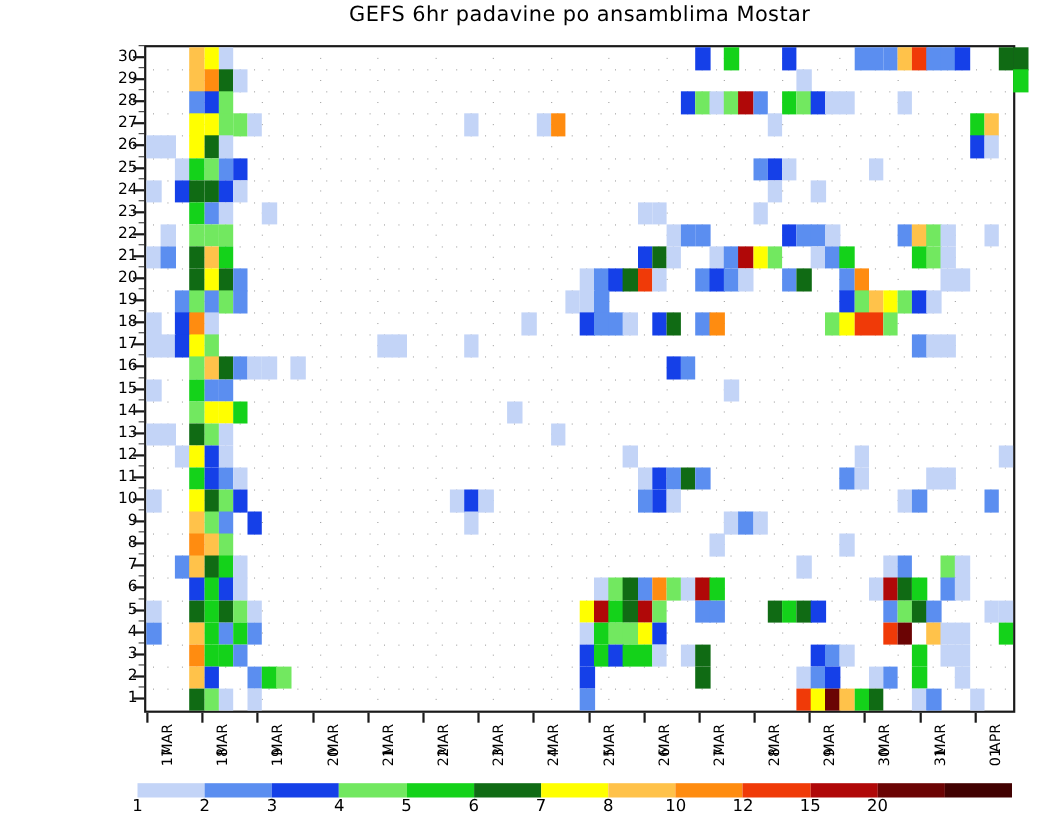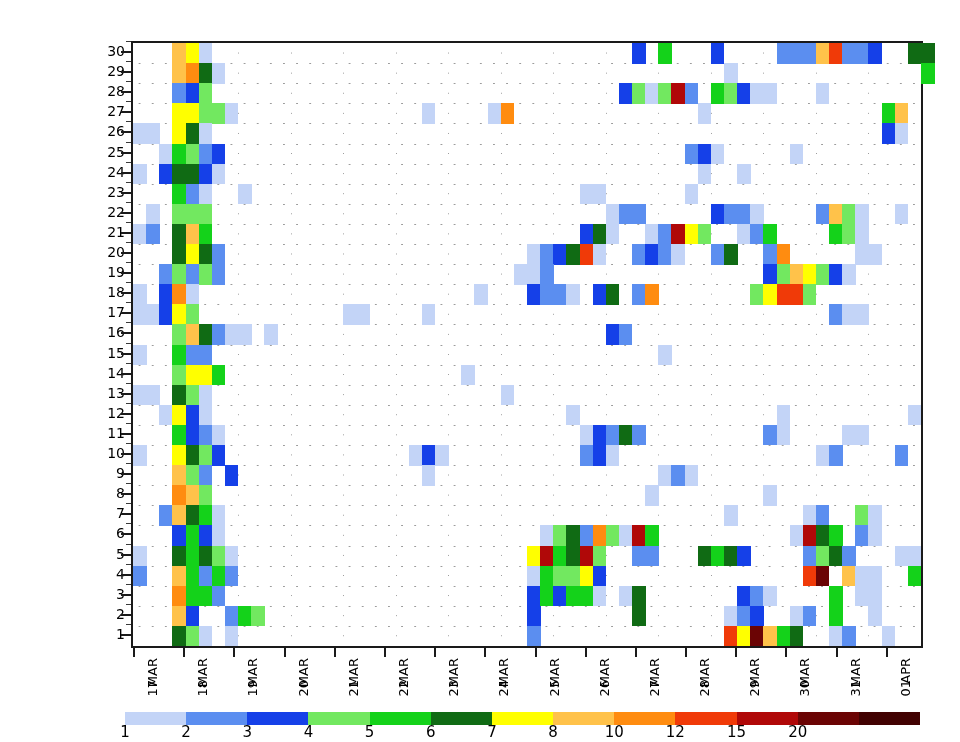--- a/index.html
+++ b/index.html
@@ -56,20 +56,21 @@
   .cb-band{flex:1 1 0; height:13px;}
   #cb-labels{position:absolute; left:0; top:725px; width:960px; height:18px;}
   .cb-lab{position:absolute; top:0; font-size:15px; line-height:15px;
           transform:translateX(-50%); text-align:center;}
 </style>
 </head>
 <body>
 
 <div id="root">
 
+  <div id="chart-title">GEFS 6hr padavine po ansamblima Mostar</div>
 
   <div id="y-labels">
       <div class="ylab" style="top: 10.05px;">30</div>
       <div class="ylab" style="top: 30.15px;">29</div>
       <div class="ylab" style="top: 50.25px;">28</div>
       <div class="ylab" style="top: 70.35px;">27</div>
       <div class="ylab" style="top: 90.45px;">26</div>
       <div class="ylab" style="top: 110.55px;">25</div>
       <div class="ylab" style="top: 130.65px;">24</div>
       <div class="ylab" style="top: 150.75px;">23</div>

